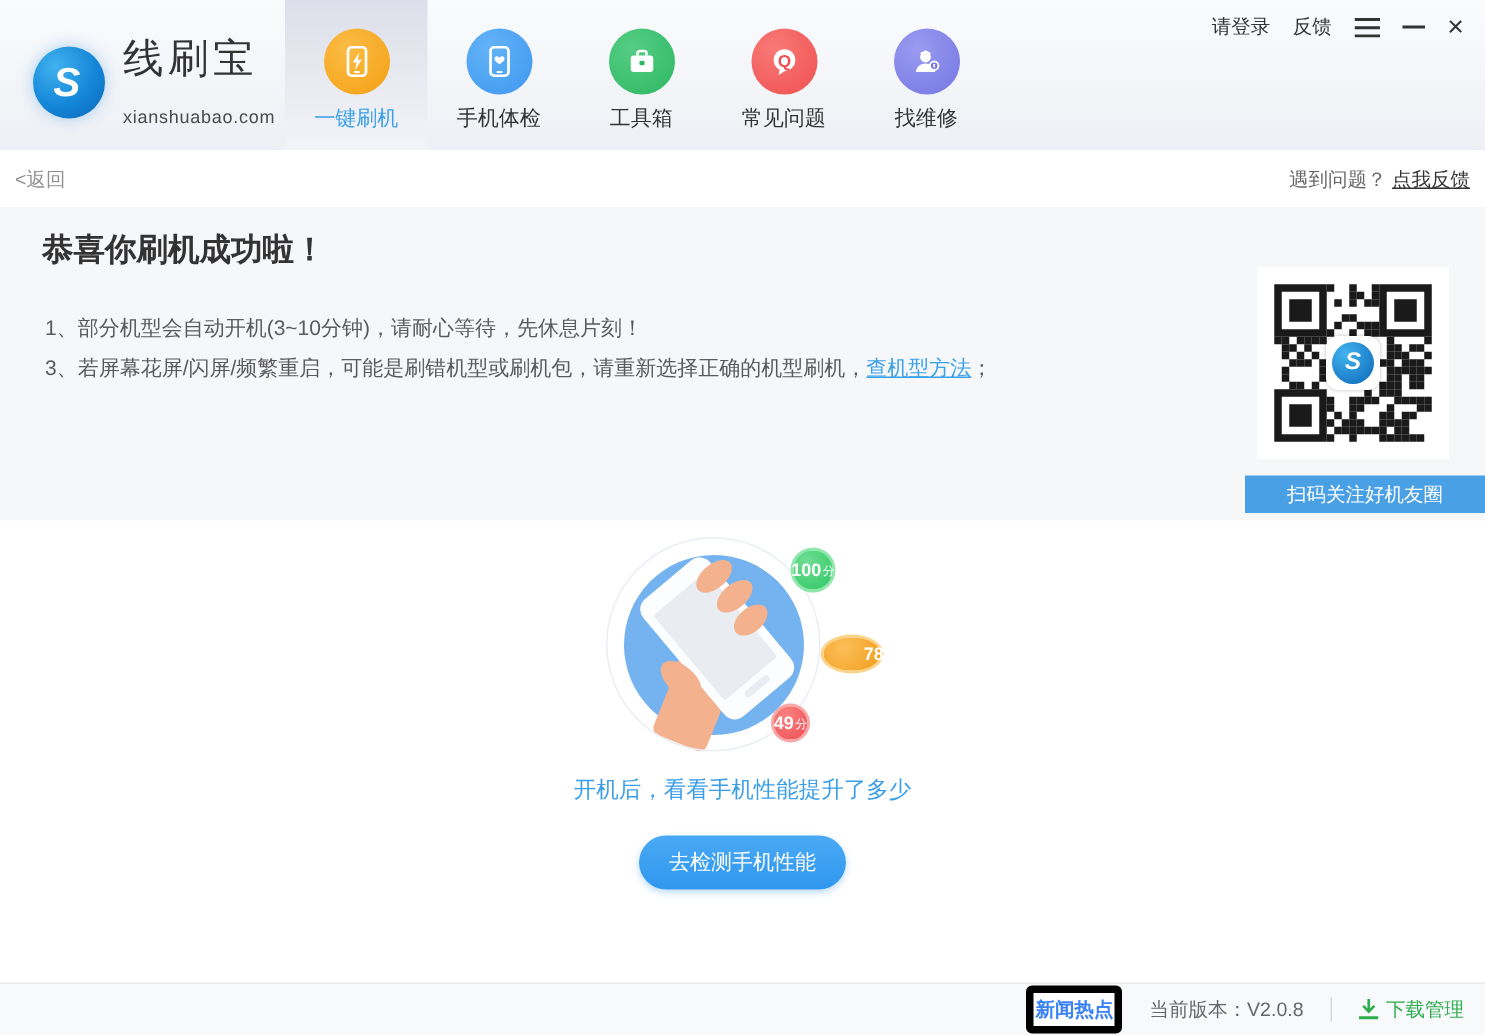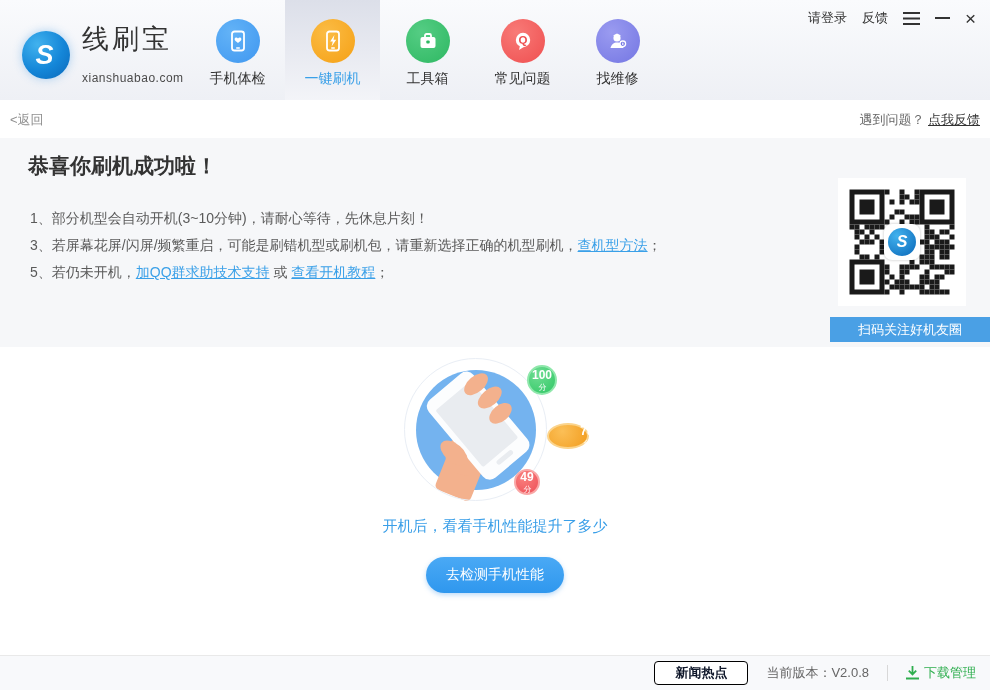--- a/index.html
+++ b/index.html
@@ -65,40 +65,40 @@
                     display:flex; align-items:center; justify-content:center; }
   .qr-caption { position:absolute; left:830px; top:179px; width:160px; height:25px; background:#4aa0e5;
                 color:#fff; font-size:13px; display:flex; align-items:center; justify-content:center; }
 
   
   .white-section { position:absolute; top:347px; left:0; right:0; bottom:35px; background:#fff; }
   .illus { position:absolute; left:390px; top:8px; width:200px; height:150px; }
   .illus-ring { position:absolute; left:14px; top:3px; width:143px; height:143px; border-radius:50%;
                 border:1px solid #e9eef5; }
   .badge { position:absolute; border-radius:50%; color:#fff; font-weight:bold;
-           display:flex; align-items:center; justify-content:center;flex-direction:column; }
+           display:flex; align-items:center; justify-content:center; }
   .badge .unit { font-size:8px; font-weight:normal; margin-left:1px; }
   .badge-green  { left:137px; top:10px;  width:30px; height:30px; font-size:12px;
                   background:radial-gradient(circle at 35% 28%, #6fdd93, #2fc764); border:2px solid #8fe7ab; }
   .badge-orange { left:157px; top:68px;  width:26px; height:26px; font-size:12px;
                   background:radial-gradient(circle at 35% 28%, #fbbf57, #f29c1d); border:2px solid #fbd48c;padding-left:38px; }
   .badge-red    { left:124px; top:114px; width:26px; height:26px; font-size:12px;
                   background:radial-gradient(circle at 35% 28%, #f9827f, #ee4e57); border:2px solid #f9a7a6; }
   .perf-caption { position:absolute; left:0; right:0; top:170px; text-align:center;
                   font-size:15px; color:#3a9fe8; }
   .perf-button { position:absolute; left:426px; top:210px; width:138px; height:36px; border-radius:18px;
                  background:linear-gradient(180deg,#4aa9f5,#2f97ee); color:#fff; font-size:14px; border:none;
                  display:flex; align-items:center; justify-content:center; cursor:pointer;
                  box-shadow:0 2px 5px rgba(60,150,235,.35); }
 
   
   .footer { position:absolute; left:0; right:0; bottom:0; height:35px; background:#f8f9fb;
             border-top:1px solid #e9e9e9; display:flex; align-items:center; justify-content:flex-end;
             padding-right:14px; gap:18px; }
-  .news-badge { border:1px solid #000000; color:#0f172a; border-radius:4px; padding:2px 20px;
+  .news-badge { border:5px solid #000000; color:#3b82f6; border-radius:4px; padding:2px 1px;
                 font-size:13px; font-weight:bold; cursor:pointer; background:#fff; }
   .version { font-size:13px; color:#666; }
   .vdiv { width:1px; height:16px; background:#d8d8d8; }
   .download { display:flex; align-items:center; gap:5px; color:#2eae4e; font-size:13px; cursor:pointer; }
 </style>
 </head>
 <body>
 
 <div class="window">
 
@@ -107,39 +107,39 @@
       <div class="logo-circle">
         <span class="logo-s">S</span>
       </div>
       <div class="logo-text">
         <div class="logo-name">线刷宝</div>
         <div class="logo-domain">xianshuabao.com</div>
       </div>
     </div>
 
     <div class="nav">
+      <div class="nav-item selected">
+        <div class="nav-icon orange">
+          <svg width="24" height="24" viewBox="0 0 24 24">
+              <rect x="6" y="2.5" width="12" height="19" rx="2.5" fill="none" stroke="#fff" stroke-width="1.8"></rect>
+              <polygon points="13.4,6 9.2,12.6 11.8,12.6 10.6,17.6 15.2,10.8 12.5,10.8" fill="#fff"></polygon>
+              <rect x="10" y="18.3" width="4" height="1.4" rx=".7" fill="#fff"></rect>
+            </svg>
+        </div>
+        <div class="nav-label">一键刷机</div>
+      </div>
       <div class="nav-item">
         <div class="nav-icon blue">
           <svg width="24" height="24" viewBox="0 0 24 24">
               <rect x="6" y="2.5" width="12" height="19" rx="2.5" fill="none" stroke="#fff" stroke-width="1.8"></rect>
               <path d="M12 9.6c-.9-1.8-3.4-1.3-3.4.6 0 1.4 2 2.6 3.4 3.7 1.4-1.1 3.4-2.3 3.4-3.7 0-1.9-2.5-2.4-3.4-.6z" fill="#fff"></path>
               <rect x="10" y="18.3" width="4" height="1.4" rx=".7" fill="#fff"></rect>
             </svg>
         </div>
         <div class="nav-label">手机体检</div>
-      </div>
-      <div class="nav-item selected">
-        <div class="nav-icon orange">
-          <svg width="24" height="24" viewBox="0 0 24 24">
-              <rect x="6" y="2.5" width="12" height="19" rx="2.5" fill="none" stroke="#fff" stroke-width="1.8"></rect>
-              <polygon points="13.4,6 9.2,12.6 11.8,12.6 10.6,17.6 15.2,10.8 12.5,10.8" fill="#fff"></polygon>
-              <rect x="10" y="18.3" width="4" height="1.4" rx=".7" fill="#fff"></rect>
-            </svg>
-        </div>
-        <div class="nav-label">一键刷机</div>
       </div>
       <div class="nav-item">
         <div class="nav-icon green">
           <svg width="24" height="24" viewBox="0 0 24 24">
               <rect x="4.5" y="8" width="15" height="11" rx="2" fill="#fff"></rect>
               <path d="M9 8V6.5A1.5 1.5 0 0 1 10.5 5h3A1.5 1.5 0 0 1 15 6.5V8" fill="none" stroke="#fff" stroke-width="1.8"></path>
               <rect x="10.3" y="11.5" width="3.4" height="3" rx="1" fill="#2eb862"></rect>
             </svg>
         </div>
         <div class="nav-label">工具箱</div>
@@ -196,23 +196,20 @@
   </div>
 
   <div class="gray-section">
     <div class="success-title">恭喜你刷机成功啦！</div>
     <div class="tips">
       <div class="tip">
         <span>1、部分机型会自动开机(3~10分钟)，请耐心等待，先休息片刻！</span>
       </div>
       <div class="tip">
         <span>3、若屏幕花屏/闪屏/频繁重启，可能是刷错机型或刷机包，请重新选择正确的机型刷机，</span><a>查机型方法</a><span>；</span>
-      </div>
-      <div class="tip">
-        <span>5、若仍未开机，</span><a>加QQ群求助技术支持</a><span> 或 </span><a>查看开机教程</a><span>；</span>
       </div>
     </div>
 
     <div class="qr-box">
       <svg width="122" height="122" viewBox="0 0 122 122">
         <rect width="122" height="122" fill="#fff"></rect>
         <g id="qr-modules" transform="translate(8.5,8.5)" fill="#1a1a1a">
             <rect x="35" y="0" width="5" height="5"></rect>
             <rect x="50" y="0" width="5" height="5"></rect>
             <rect x="65" y="0" width="5" height="5"></rect>

